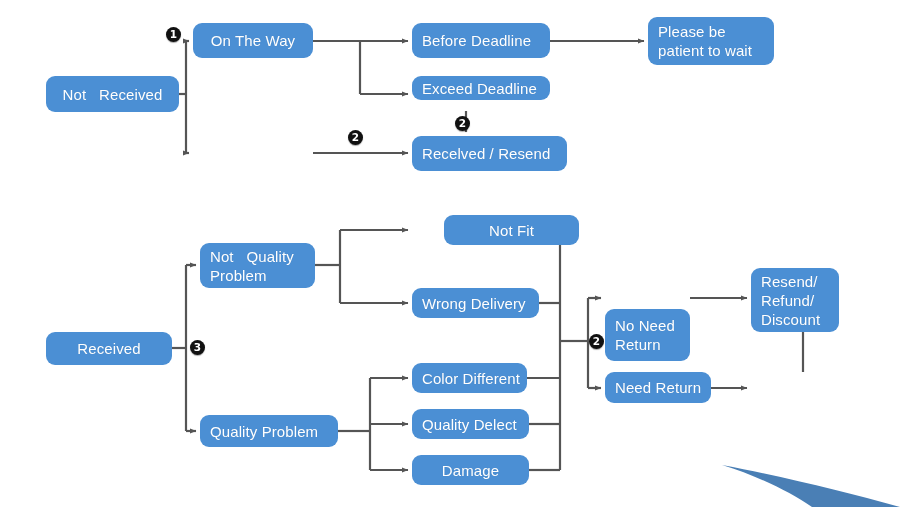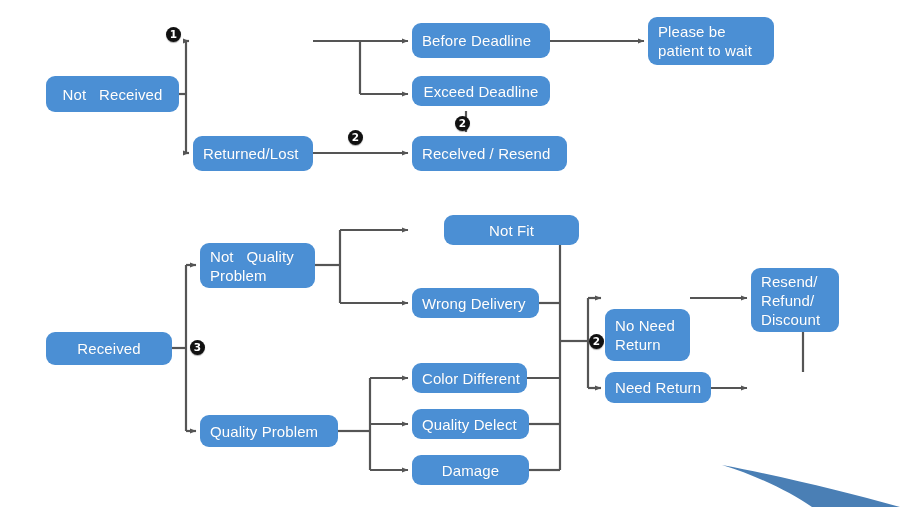--- a/index.html
+++ b/index.html
@@ -132,30 +132,30 @@
       <path d="M711,388 L747,388" marker-end="url(#ah)"></path>
 
       <path d="M803,372 L803,332"></path>
     </g>
   </svg>
 
   <div class="node center" id="n-not_received" style="left: 46px; top: 76px; width: 133px; height: 36px; background: rgb(75, 143, 212); color: rgb(255, 255, 255);">
     <span class="ln">Not   Received</span>
   </div>
 
-
-  <div class="node left" id="n-returned_lost" style="left: 193px; top: 136px; width: 120px; height: 35px; background: rgb(75, 143, 212); color: rgb(255, 255, 255);">
-    <span class="ln">Returned/Lost</span>
-  </div>
+  <div class="node center" id="n-on_the_way" style="left: 193px; top: 23px; width: 120px; height: 35px; background: rgb(75, 143, 212); color: rgb(255, 255, 255);">
+    <span class="ln">On The Way</span>
+  </div>
+
 
   <div class="node left" id="n-before_deadline" style="left: 412px; top: 23px; width: 138px; height: 35px; background: rgb(75, 143, 212); color: rgb(255, 255, 255);">
     <span class="ln">Before Deadline</span>
   </div>
 
-  <div class="node left" id="n-exceed_deadline" style="left: 412px; top: 76px; width: 138px; height: 30px; background: rgb(75, 143, 212); color: rgb(255, 255, 255); align-items: center;">
+  <div class="node left" id="n-exceed_deadline" style="left: 412px; top: 76px; width: 138px; height: 24px; background: rgb(75, 143, 212); color: rgb(255, 255, 255);">
     <span class="ln">Exceed Deadline</span>
   </div>
 
   <div class="node left" id="n-received_resend" style="left: 412px; top: 136px; width: 155px; height: 35px; background: rgb(75, 143, 212); color: rgb(255, 255, 255);">
     <span class="ln">Recelved / Resend</span>
   </div>
 
   <div class="node left" id="n-please_be_patient" style="left: 648px; top: 17px; width: 126px; height: 48px; background: rgb(75, 143, 212); color: rgb(255, 255, 255);">
     <span class="ln">Please be</span>
     <span class="ln">patient to wait</span>

